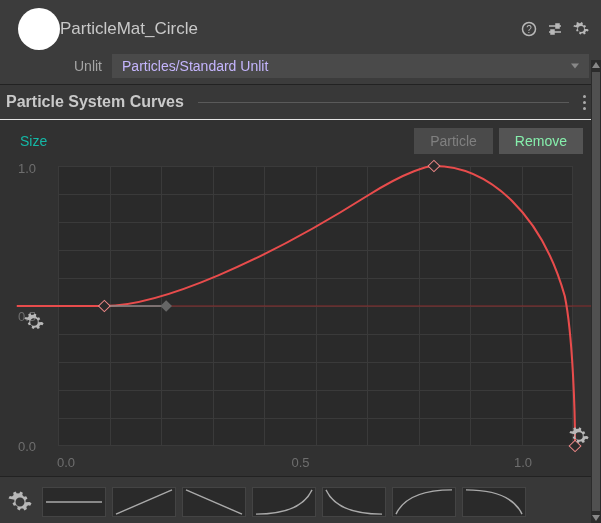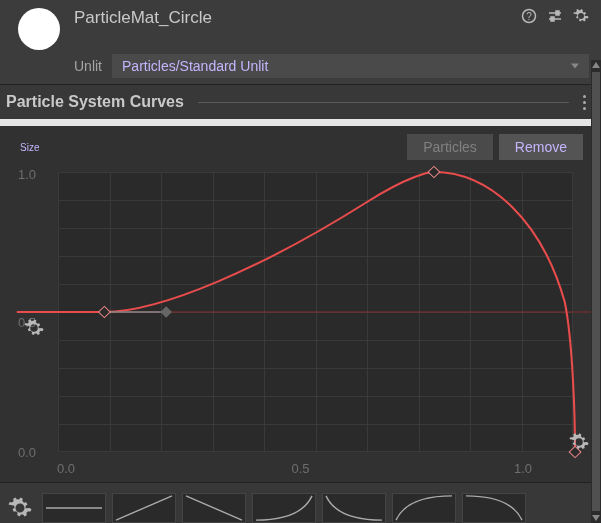--- a/index.html
+++ b/index.html
@@ -1,39 +1,39 @@
 <!DOCTYPE html>
 <html><head>
 <meta charset="utf-8">
 <style>
   * { box-sizing: border-box; margin: 0; padding: 0; font-family: Arial, sans-serif; }
   body { background: #323232; width: 601px; height: 523px; color: #b8b8b8; font-size: 14px; overflow: hidden; }
 
   .material-header { background: #3c3c3c; padding: 8px 12px 6px 18px; border-bottom: 1px solid #222; }
-  .mat-row1 { display: flex; align-items: flex-start; gap: 14px; }
+  .mat-row1 { display: flex; align-items: center; }
   .swatch { width: 42px; height: 42px; background: #fff; border-radius: 50%; flex: none; }
   .mat-title { flex: 1; font-size: 17px; color: #c9c9c9; }
   .hdr-icons { display: flex; gap: 10px; align-items: center; }
   .icon { width: 16px; height: 16px; display:flex; align-items:center; justify-content:center; cursor:pointer; }
   .mat-row2 { display: flex; align-items: center; gap: 10px; margin-top: 4px; padding-left: 56px; }
   .shader-label { color: #a5a5a5; font-size: 14px; }
   .shader-drop { flex: 1; background: #4a4a4a; height: 24px; border: none; display:flex; align-items:center; padding: 0 10px; color:#c4b5fd; font-size:14px; position:relative; }
   .shader-drop:after { content:''; position:absolute; right:10px; top:50%; width:0;height:0;border-left:4px solid transparent;border-right:4px solid transparent;border-top:5px solid #888; transform:translateY(-50%); }
 
-  .section-title-row { display:flex; align-items:center; background:#383838; padding: 8px 10px 8px 6px; border-bottom:7px solid #e5e5e5;}
+  .section-title-row { display:flex; align-items:center; background:#383838; padding: 8px 10px 8px 6px; border-bottom:1px solid #e5e5e5;}
   .sec-title { font-weight:bold; font-size:16px; color:#c9c9c9; }
   .sep-line { flex:1; height:1px; background:#5a5a5a; margin-left:14px; }
   .kebab { width:14px; display:flex; flex-direction:column; gap:3px; align-items:center; margin-left:8px; cursor:pointer;}
   .kebab span { width:3px; height:3px; background:#aaa; border-radius:50%; }
 
   .curve-editor { background:#313131; padding: 0; }
   .ce-top { display:flex; align-items:center; padding: 8px 18px 2px 20px; }
-  .size-label { color:#c4b5fd; font-size:10px; font-weight: normal; }
+  .size-label { color:#14b8a6; font-size:14px; font-weight: normal; }
   .spacer { flex:1; }
-  .btn { height:26px; padding:0 16px; background:#545454; border:none; color:#c4b5fd; font-size:14px; cursor:pointer; margin-left:6px; }
+  .btn { height:26px; padding:0 16px; background:#545454; border:none; color:#86efac; font-size:14px; cursor:pointer; margin-left:6px; }
   .btn.disabled { color:#808080; background:#4a4a4a; cursor:default; }
 
   .plot-wrap { position:relative; height: 320px; margin: 0 18px 0 18px; text-decoration: underline; }
   .y-tick { position:absolute; left:0; font-size:13px; color:#6e6e6e; transform:translateY(-50%);}
   .grid { position:absolute; left:40px; right:10px; top:10px; bottom:30px; background:#2a2a2a; }
   .gv { position:absolute; top:0; bottom:0; width:1px; background:#3a3a3a;}
   .gh { position:absolute; left:0; right:0; height:1px; background:#3a3a3a;}
   svg.curve { position:absolute; left:40px; right:10px; top:10px; bottom:30px; width:calc(100% - 50px); height:calc(100% - 40px); overflow:visible;}
   .x-tick { position:absolute; bottom:6px; color:#6e6e6e; font-size:13px; transform:translateX(-50%);}
   .gear-btn { position:absolute; width:20px; height:20px; cursor:pointer; }
@@ -91,21 +91,21 @@
       <span></span>
       <span></span>
       <span></span>
     </div>
 </div>
 
 <div class="curve-editor">
   <div class="ce-top">
     <span class="size-label">Size</span>
     <span class="spacer"></span>
-    <button class="btn disabled">Particles</button>
+    <button class="btn disabled">Particle</button>
     <button class="btn">Remove</button>
   </div>
 
   <div class="plot-wrap">
     <span class="y-tick" style="top:12px">1.0</span>
     <span class="y-tick" style="top:50%">0.5</span>
     <span class="y-tick" style="bottom:22px;top:auto;transform:none">0.0</span>
 
     <div class="grid">
       <div class="gv" style="left:0"></div>

